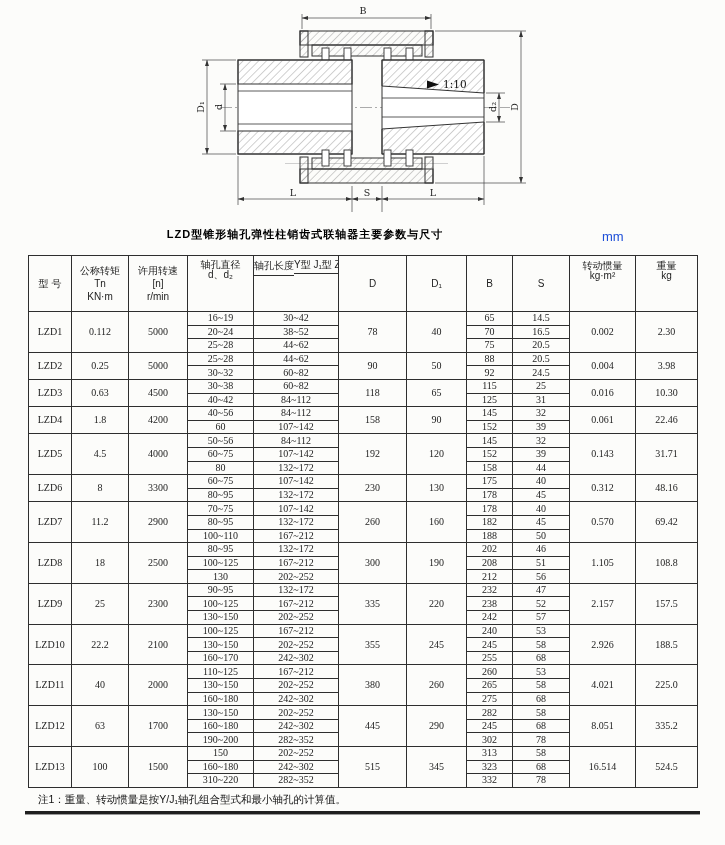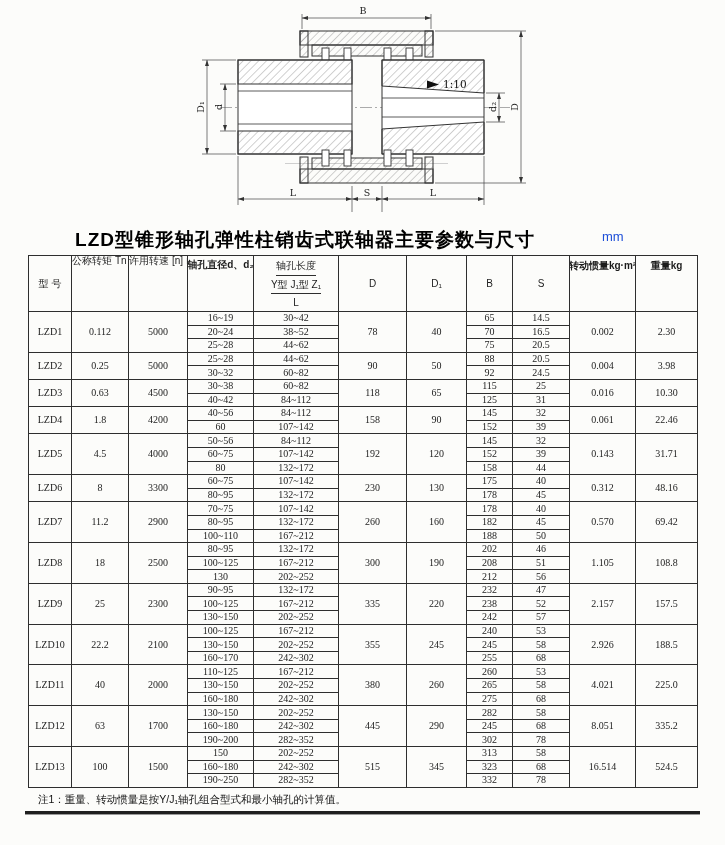--- a/index.html
+++ b/index.html
@@ -13,21 +13,21 @@
   
   .drawing{position:absolute;top:0;left:0;width:725px;height:228px;}
   .drawing svg{display:block;}
   .dim-text{font-family:"DejaVu Serif",serif;font-size:9.5px;fill:#222;}
   .taper-text{font-family:"DejaVu Serif",serif;font-size:10.5px;fill:#111;}
   
   .title-row{position:absolute;top:227px;left:0;width:725px;height:24px;}
   .doc-title{
     position:absolute;left:0;width:610px;text-align:center;
     font-family:"Liberation Sans",sans-serif;
-    font-weight:bold;font-size:19px;letter-spacing:1px;color:#000;
+    font-weight:bold;font-size:11px;letter-spacing:1px;color:#000;
   }
   .unit-label{
     position:absolute;left:602px;top:2px;
     font-family:"Liberation Sans",sans-serif;font-size:13px;color:#1d4ed8;
   }
   
   .sheet{position:absolute;top:255px;left:28px;width:670px;}
   table.param{
     border-collapse:collapse;table-layout:fixed;width:669px;
     font-size:10px;line-height:1;
@@ -35,27 +35,27 @@
   table.param th,table.param td{
     border:1px solid #2e2e2e;
     text-align:center;vertical-align:middle;
     padding:0;overflow:hidden;white-space:nowrap;
   }
   table.param{border:1.5px solid #222;}
   table.param thead th{
     font-weight:normal;height:55px;
     font-family:"Liberation Sans",sans-serif;font-size:10px;
   }
-  .hstack{display:flex;justify-content:space-between;height:55px;gap:3px;}
+  .hstack{display:flex;flex-direction:column;justify-content:center;height:55px;gap:3px;}
   .hstack span{display:block;}
-  .hsplit{display:flex;flex-direction:column;height:55px;align-items:center;}
+  .hsplit{display:flex;flex-direction:row;height:55px;}
   .hsplit .r1{height:19px;line-height:19px;border-bottom:1px solid #2e2e2e;}
   .hsplit .r2{height:17px;line-height:17px;border-bottom:1px solid #2e2e2e;}
   .hsplit .r3{flex:1;display:flex;align-items:center;justify-content:center;}
-  .hgap{display:flex;flex-direction:row;justify-content:center;height:45px;padding:5px 0;font-weight:bold;}
+  .hgap{display:flex;flex-direction:column;justify-content:flex-start;height:45px;padding:5px 0;}
   table.param tbody td{height:12.6px;font-size:10px;}
   td.c-model{font-size:10.5px;}
   
   .notes{
     margin-top:3px;padding-left:10px;
     font-family:"Liberation Sans",sans-serif;
     font-size:10.5px;line-height:16px;color:#111;
   }
   .notes .n2{padding-left:20px;}
   .bottom-rule{
@@ -540,21 +540,21 @@
           <td rowspan="3">16.514</td>
           <td rowspan="3">524.5</td>
         </tr>
         <tr>
           <td class="sub">160~180</td>
           <td class="sub">242~302</td>
           <td class="sub">323</td>
           <td class="sub">68</td>
         </tr>
         <tr>
-          <td class="sub">190~250</td>
+          <td class="sub">310~220</td>
           <td class="sub">282~352</td>
           <td class="sub">332</td>
           <td class="sub">78</td>
         </tr>
       </tbody>
 </table>
 
 <div class="notes">
   <div class="n1">注1：重量、转动惯量是按Y/J₁轴孔组合型式和最小轴孔的计算值。</div>
 </div>

